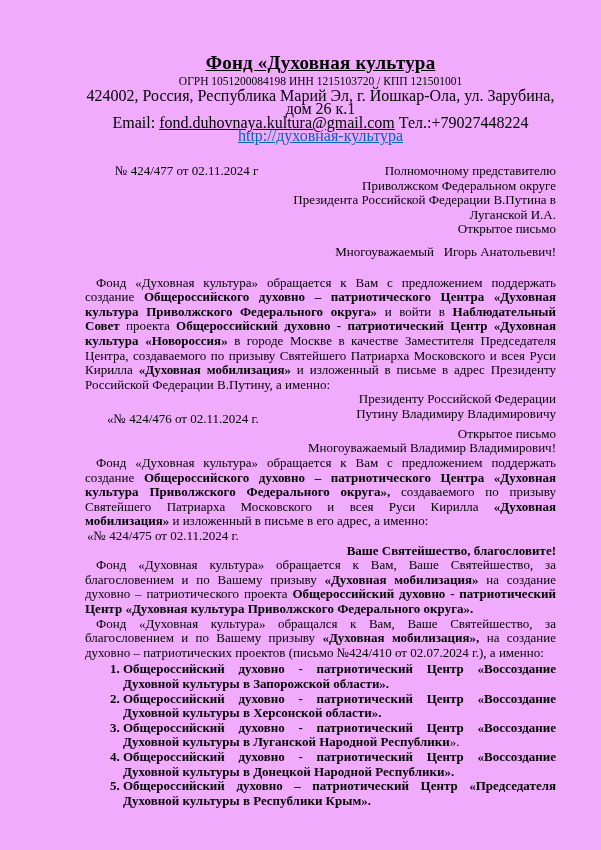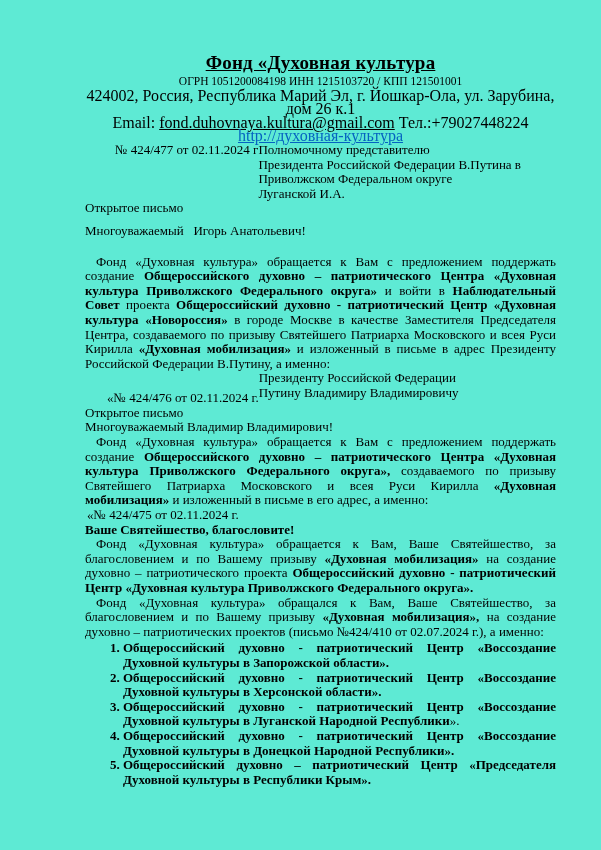--- a/index.html
+++ b/index.html
@@ -1,44 +1,44 @@
 <!DOCTYPE html>
 <html><head>
 <meta charset="utf-8">
 <style>
   html,body{margin:0;padding:0;background:#ffffff;}
   .page{
     position:relative;
     width:601px;height:850px;
     box-sizing:border-box;
-    background:#5eead4;
+    background:#f0abfc;
     padding:50px 45px 0 85px;
     font-family:"Liberation Serif","DejaVu Serif",serif;
     font-size:13px;
     line-height:14.6px;
     color:#000000;
     overflow:hidden;
   }
   .header{text-align:center;}
   .title{
     font-size:19px;font-weight:700;line-height:25px;
     text-decoration:underline;letter-spacing:.2px;
   }
   .sub{font-size:16px;line-height:13.6px;}
   .ogrn{font-size:11.5px;}
   .email-link{color:#000000;text-decoration:underline;cursor:pointer;}
   .site-link{color:#0563C1;text-decoration:underline;cursor:pointer;}
   .ref-row{display:flex;align-items:flex-start;}
-  .ref-row.first{margin-top:0;}
+  .ref-row.first{margin-top:21px;}
   .ref{white-space:nowrap;}
   .ind30{padding-left:30px;}
   .ind22{padding-left:22px;margin-top:20px;}
   .ind2{padding-left:2px;text-align:center;}
-  .addressee{flex:1;}
-  .center{text-align:left;}
+  .addressee{flex:1;text-align:right;}
+  .center{text-align:right;}
   .pre{white-space:pre-wrap;}
   .b{font-weight:700;}
   .body-p{margin:0;text-align:justify;text-indent:11px;}
   .sal1{margin-top:8px;}
   .para-a{margin-top:16px;}
   ol.projects{margin:2px 0 0 0;padding-left:38px;}
   ol.projects li{text-align:justify;}
   ol.projects li::marker{font-weight:700;}
 </style>
 </head>
@@ -51,22 +51,22 @@
     <div class="sub ogrn">ОГРН 1051200084198 ИНН 1215103720 / КПП 121501001</div>
     <div class="sub">424002, Россия, Республика Марий Эл, г. Йошкар-Ола, ул. Зарубина, дом 26 к.1</div>
     <div class="sub"><span>Email: </span><a class="email-link">fond.duhovnaya.kultura@gmail.com</a><span> Тел.:+79027448224</span></div>
     <div class="sub"><a class="site-link">http://духовная-культура</a></div>
   </div>
 
   <div class="ref-row first">
     <div class="ref ind30">№ 424/477 от 02.11.2024 г</div>
     <div class="addressee">
       <div>Полномочному представителю</div>
+      <div>Приволжском Федеральном округе</div>
       <div>Президента Российской Федерации В.Путина в</div>
-      <div>Приволжском Федеральном округе</div>
       <div>Луганской И.А.</div>
     </div>
   </div>
   <div class="center">Открытое письмо</div>
   <div class="center pre sal1">Многоуважаемый   Игорь Анатольевич!</div>
   <p class="body-p para-a"><span>Фонд «Духовная культура» обращается к Вам с предложением поддержать создание </span><span class="b">Общероссийского  духовно – патриотического Центра «Духовная культура Приволжского Федерального округа»</span><span> и войти в </span><span class="b">Наблюдательный Совет</span><span> проекта </span><span class="b">Общероссийский духовно - патриотический Центр «Духовная культура «Новороссия»</span><span> в городе Москве в качестве Заместителя Председателя Центра, создаваемого  по призыву Святейшего Патриарха Московского и всея Руси Кирилла </span><span class="b">«Духовная мобилизация»</span><span> и изложенный в письме в адрес Президенту Российской Федерации В.Путину, а именно:</span></p>
 
   <div class="ref-row">
     <div class="ref ind22">«№ 424/476 от 02.11.2024 г.</div>
     <div class="addressee">

